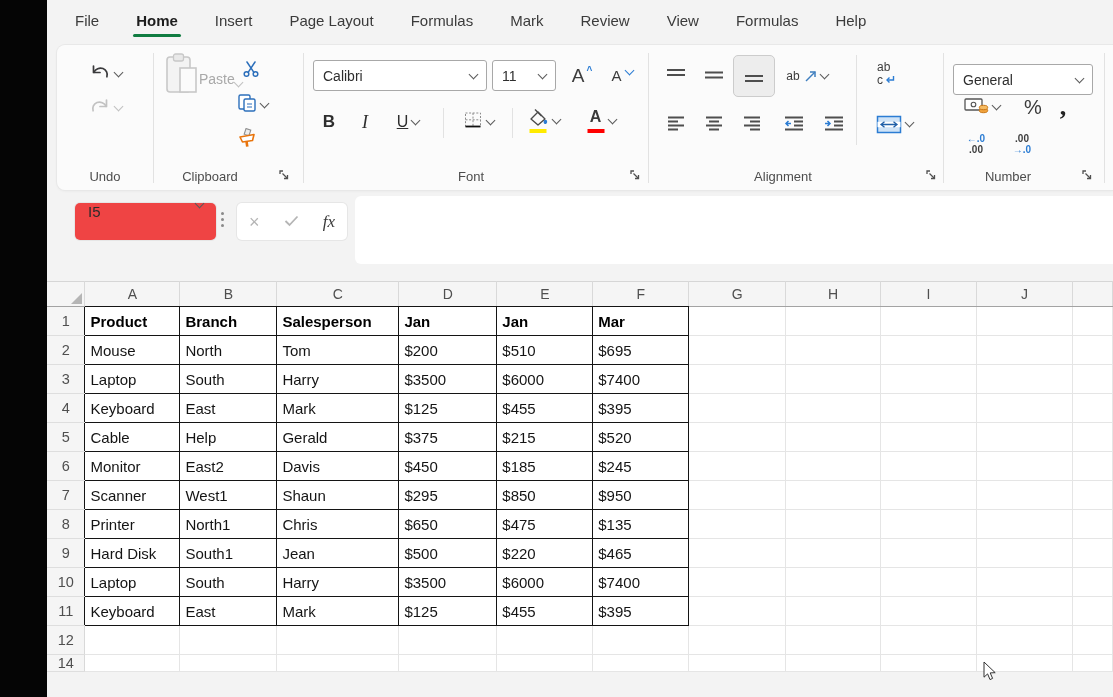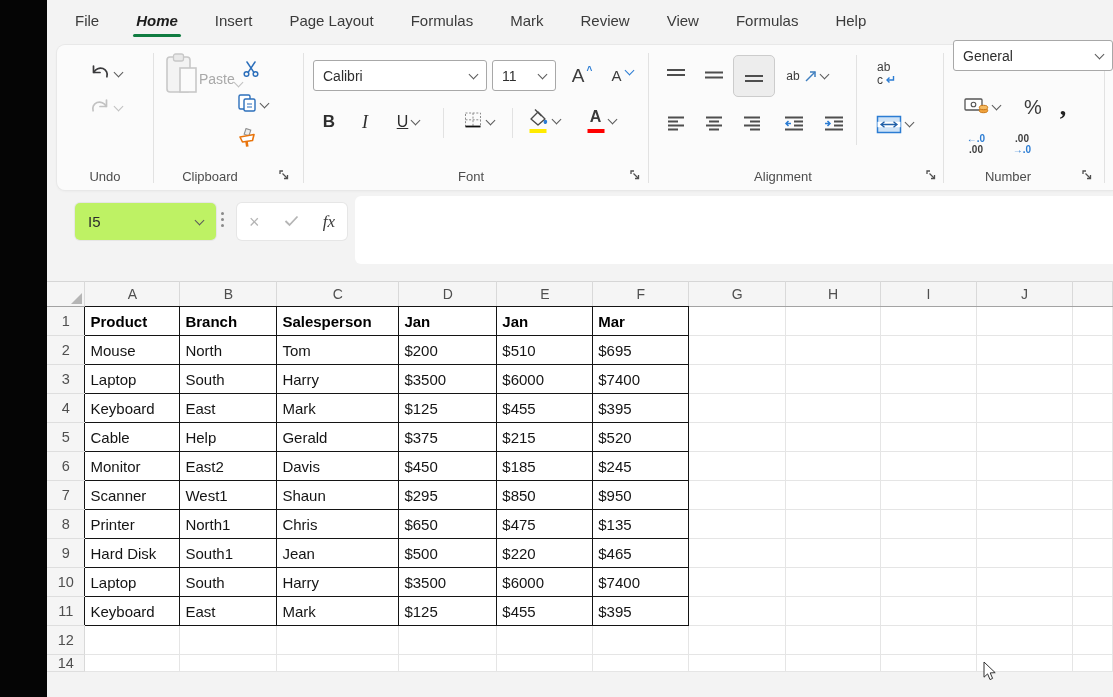--- a/index.html
+++ b/index.html
@@ -4,21 +4,21 @@
 <style>
   html,body{margin:0;padding:0;background:#fff;}
   .app{position:relative;width:1113px;height:697px;background:#f3f3f3;overflow:hidden;
        font-family:"Liberation Sans",sans-serif;-webkit-font-smoothing:antialiased;}
   .black-strip{position:absolute;left:0;top:0;width:47px;height:697px;background:#050505;}
 
   
   .menubar{position:absolute;left:47px;top:0;width:1066px;height:40px;display:flex;
            align-items:center;padding-left:28px;gap:37px;box-sizing:border-box;background:#f3f3f3;}
   .tab{font-size:15px;color:#3b3b3b;position:relative;cursor:default;white-space:nowrap;}
-  .tab.active{font-weight:700;color:#1d1d1d;font-style:italic;}
+  .tab.active{font-weight:700;color:#1d1d1d;}
   .tab.active::after{content:"";position:absolute;left:-3px;right:-3px;bottom:-8px;height:3px;
            background:var(--green);border-radius:2px;}
 
   
   .ribbon-panel{position:absolute;left:57px;top:45px;width:1056px;height:145px;background:#fbfbfb;
            border-radius:8px 0 0 8px;box-shadow:0 0 0 1px #e8e8e8,0 1px 3px rgba(0,0,0,.06);}
   .gsep{position:absolute;top:53px;height:130px;width:1px;background:#e2e2e2;}
   .glabel{position:absolute;top:169px;transform:translateX(-50%);font-size:13px;color:#4d4d4d;white-space:nowrap;}
   .launcher{position:absolute;width:16px;height:16px;display:flex;align-items:center;justify-content:center;}
   .rbtn{position:absolute;display:flex;align-items:center;justify-content:center;gap:4px;color:#3c3c3c;}
@@ -42,22 +42,22 @@
           display:flex;align-items:center;justify-content:center;}
   .orient-ab,.wrap-txt{font-size:12px;color:#3c3c3c;line-height:1;}
   .wrap-col{display:flex;flex-direction:column;align-items:flex-start;gap:1px;}
   .pct{font-size:20px;color:#3a3a3a;}
   .comma-glyph{font-family:"Liberation Serif",serif;font-weight:700;font-size:26px;color:#222;line-height:.6;}
   .dec{display:flex;flex-direction:column;align-items:center;line-height:1.1;font-size:10px;
        font-weight:700;color:#3c3c3c;}
   .dec .blue{color:#2b7cd3;}
 
   
-  .namebox{position:absolute;left:75px;top:203px;width:141px;height:37px;background:#bef264;border-radius:5px;
-           display:flex;align-items:center;justify-content:space-between;padding:0 13px;box-sizing:border-box;
+  .namebox{position:absolute;left:75px;top:203px;width:141px;height:37px;background:#ef4444;border-radius:5px;
+           display:flex;justify-content:space-between;padding:0 13px;box-sizing:border-box;
            font-size:15px;color:#2c2c2c;box-shadow:0 0 0 1px #e6e6e6;}
   .dots{position:absolute;left:221px;top:212px;display:flex;flex-direction:column;gap:3px;}
   .dots i{width:3px;height:3px;border-radius:50%;background:#8a8a8a;}
   .fxbox{position:absolute;left:237px;top:203px;width:110px;height:37px;background:#fff;border-radius:5px;
          display:flex;align-items:center;justify-content:space-around;box-shadow:0 0 0 1px #e6e6e6;}
   .xglyph{font-size:18px;color:#b5b5b5;line-height:1;}
   .fxglyph{font-family:"Liberation Serif",serif;font-style:italic;font-size:17px;color:#3a3a3a;}
   .formula-input{position:absolute;left:355px;top:196px;width:758px;height:68px;background:#fff;
                  border-radius:6px 0 0 6px;font-size:15px;color:#222;padding:4px 8px;box-sizing:border-box;}
 
@@ -314,21 +314,21 @@
   </div>
   <div class="glabel" style="left:783px">Alignment</div>
   <div class="launcher" style="left:923px;top:167px">
     <svg width="14" height="14" viewBox="0 0 14 14">
         <path d="M3 6 V3 H6" fill="none" stroke="#505050" stroke-width="1.3"></path>
         <path d="M5.5 5.5 L10 10" stroke="#505050" stroke-width="1.3"></path>
         <path d="M10.5 7 V10.5 H7" fill="none" stroke="#505050" stroke-width="1.3"></path>
       </svg>
   </div>
 
-  <div class="combo" style="left:953px;top:40px;width:160px;height:31px">
+  <div class="combo" style="left:953px;top:64px;width:140px;height:31px">
     <span>General</span>
     <span class="chev"></span>
   </div>
   <div class="rbtn" style="left:956px;top:92px;width:52px;height:30px">
     <span>
       <svg width="25" height="19" viewBox="0 0 25 19">
           <rect x="1" y="3" width="17" height="11" rx="1" fill="#fff" stroke="#555" stroke-width="1.3"></rect>
           <circle cx="9.5" cy="8.5" r="2.3" fill="none" stroke="#555" stroke-width="1.1"></circle>
           <ellipse cx="19.5" cy="14.5" rx="4.2" ry="2.2" fill="#f0a23c" stroke="#c87717" stroke-width="1"></ellipse>
           <ellipse cx="19.5" cy="11.5" rx="4.2" ry="2.2" fill="#f6bb62" stroke="#c87717" stroke-width="1"></ellipse>

